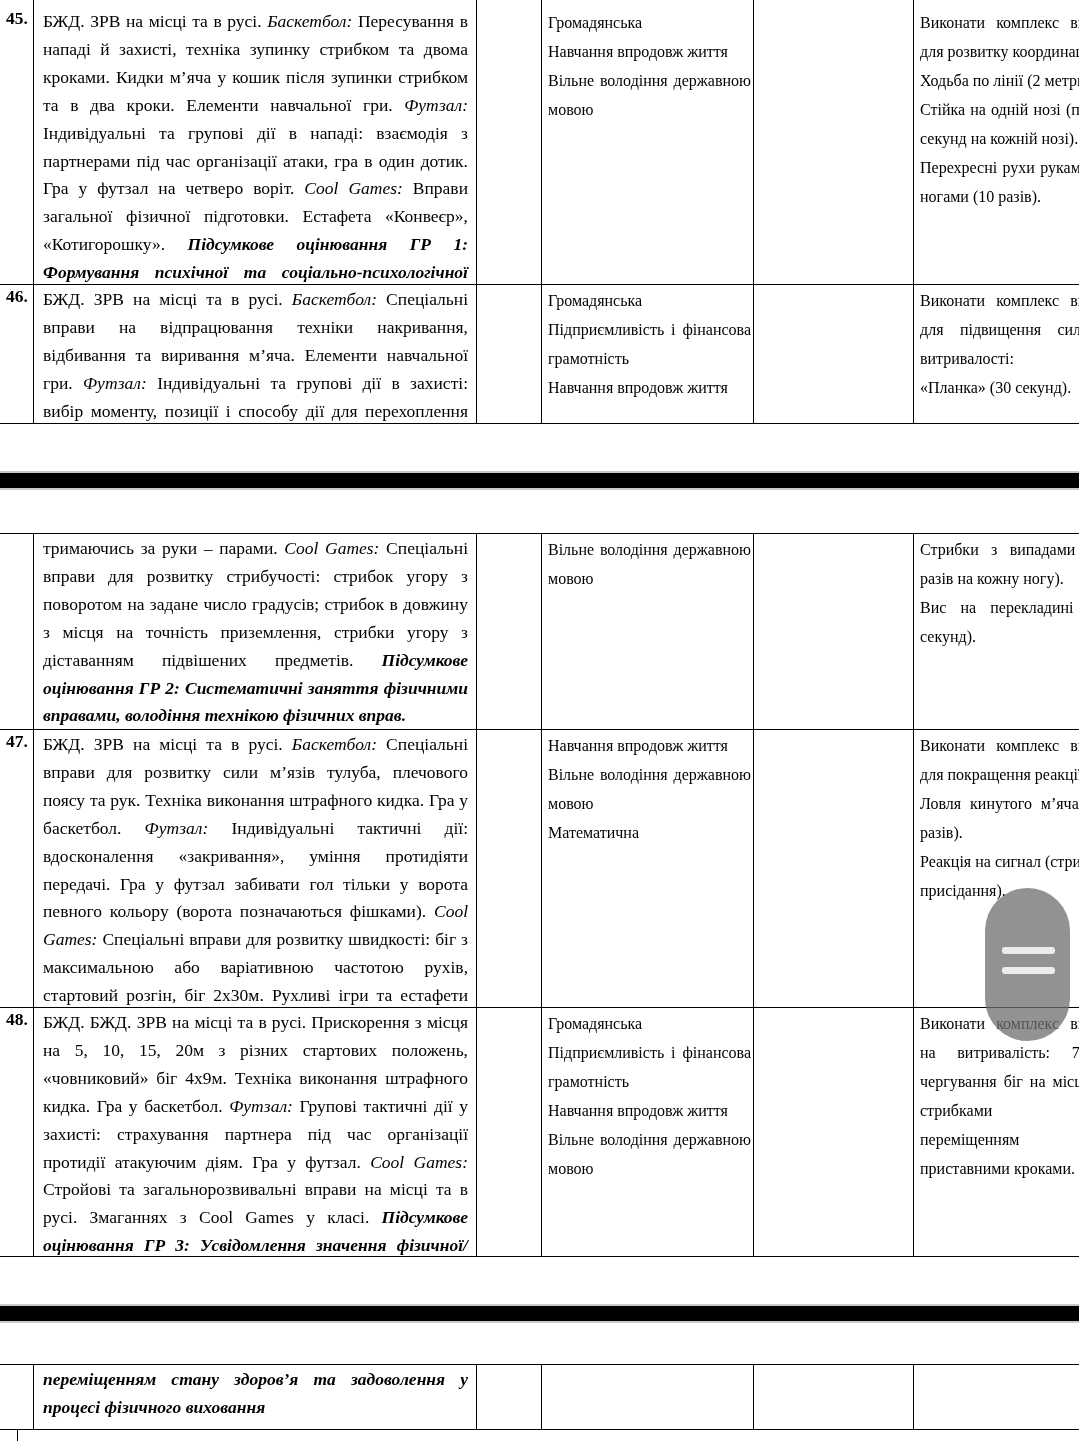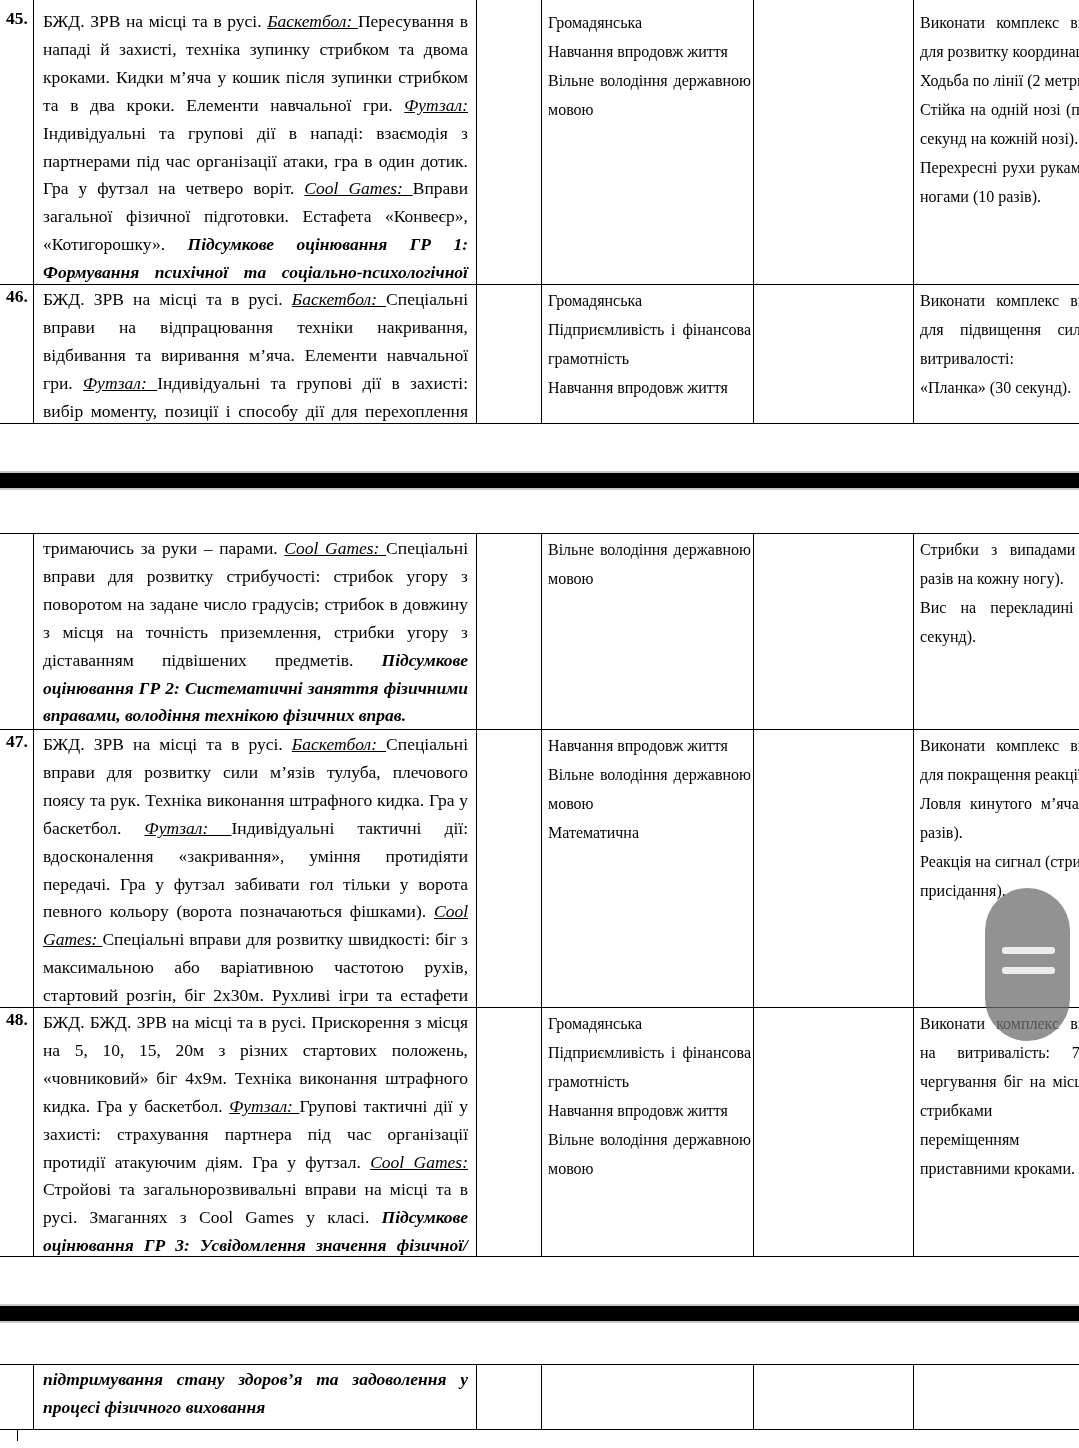--- a/index.html
+++ b/index.html
@@ -47,21 +47,21 @@
     padding-left:9px;padding-right:8px;
   }
   .c4,.c6{
     font-size:16px;line-height:29px;
     text-align:justify;
     white-space:pre-line;
   }
   .c4{padding-left:6px;padding-right:2px;}
   .c6{padding-left:6px;padding-right:50px;}
   .s-n{font-style:normal;}
-  .s-i{font-style:italic;text-decoration:underline;}
+  .s-i{font-style:italic;}
   .s-bi{font-weight:bold;font-style:italic;}
   .s-biu{
     font-weight:bold;font-style:italic;
     text-decoration-thickness:2px;
     text-underline-offset:3px;
   }
   
   .page-break{
     position:absolute;left:0;width:1079px;height:15px;
     background:#000;
@@ -153,21 +153,21 @@
       <div class="cell c5"></div>
       <div class="cell c6">Виконати комплекс вправ на витривалість: 7-10х чергування біг на місці, зі стрибками та переміщенням приставними кроками.</div>
     </div>
   </div>
 
 <div class="page-break" id="break1"></div>
 
 <div class="page" id="page2">
     <div class="trow r0">
       <div class="cell c1"></div>
-      <div class="cell c2"><span class="s-bi">підтримування стану здоров’я та задоволення у процесі фізичного виховання</span></div>
+      <div class="cell c2"><span class="s-bi">переміщенням стану здоров’я та задоволення у процесі фізичного виховання</span></div>
       <div class="cell c3"></div>
       <div class="cell c4"></div>
       <div class="cell c5"></div>
       <div class="cell c6"></div>
     </div>
   </div>
 
 <div class="frag-line"></div>
 
 <div class="scroll-handle">

